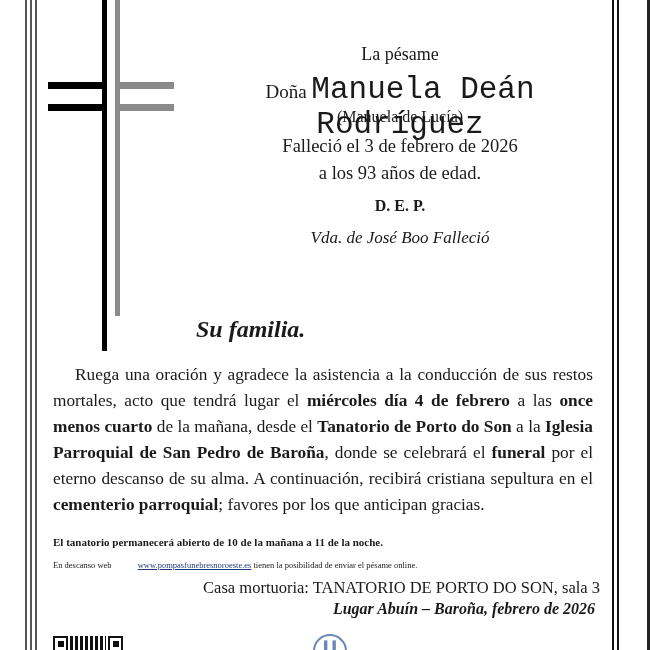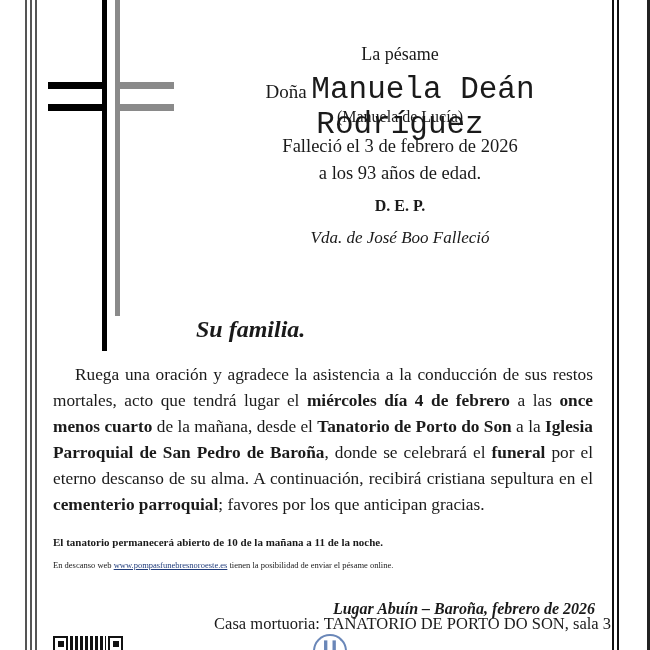--- a/index.html
+++ b/index.html
@@ -77,28 +77,27 @@
       top: 536px;
       font-size: 11px;
       font-weight: bold;
     }
     .t-web {
       position: absolute;
       left: 53px;
       top: 560px;
       font-size: 8.5px;
     }
-    .t-web a { color: #1f3b7a; text-decoration: underline; }
+    .t-web a { color: #1f3b7a; text-decoration: underline; margin-left: 24px; }
     .t-casa {
       position: absolute;
-      right: 39px;
+      right: 50px;
       top: 578px;
       font-size: 16.5px;
       text-align: right;
-      margin-top: 36px;
     }
     .t-lugar {
       position: absolute;
       right: 55px;
       top: 600px;
       font-size: 16px;
       font-style: italic;
       text-align: right;
       font-weight: bold;
     }

